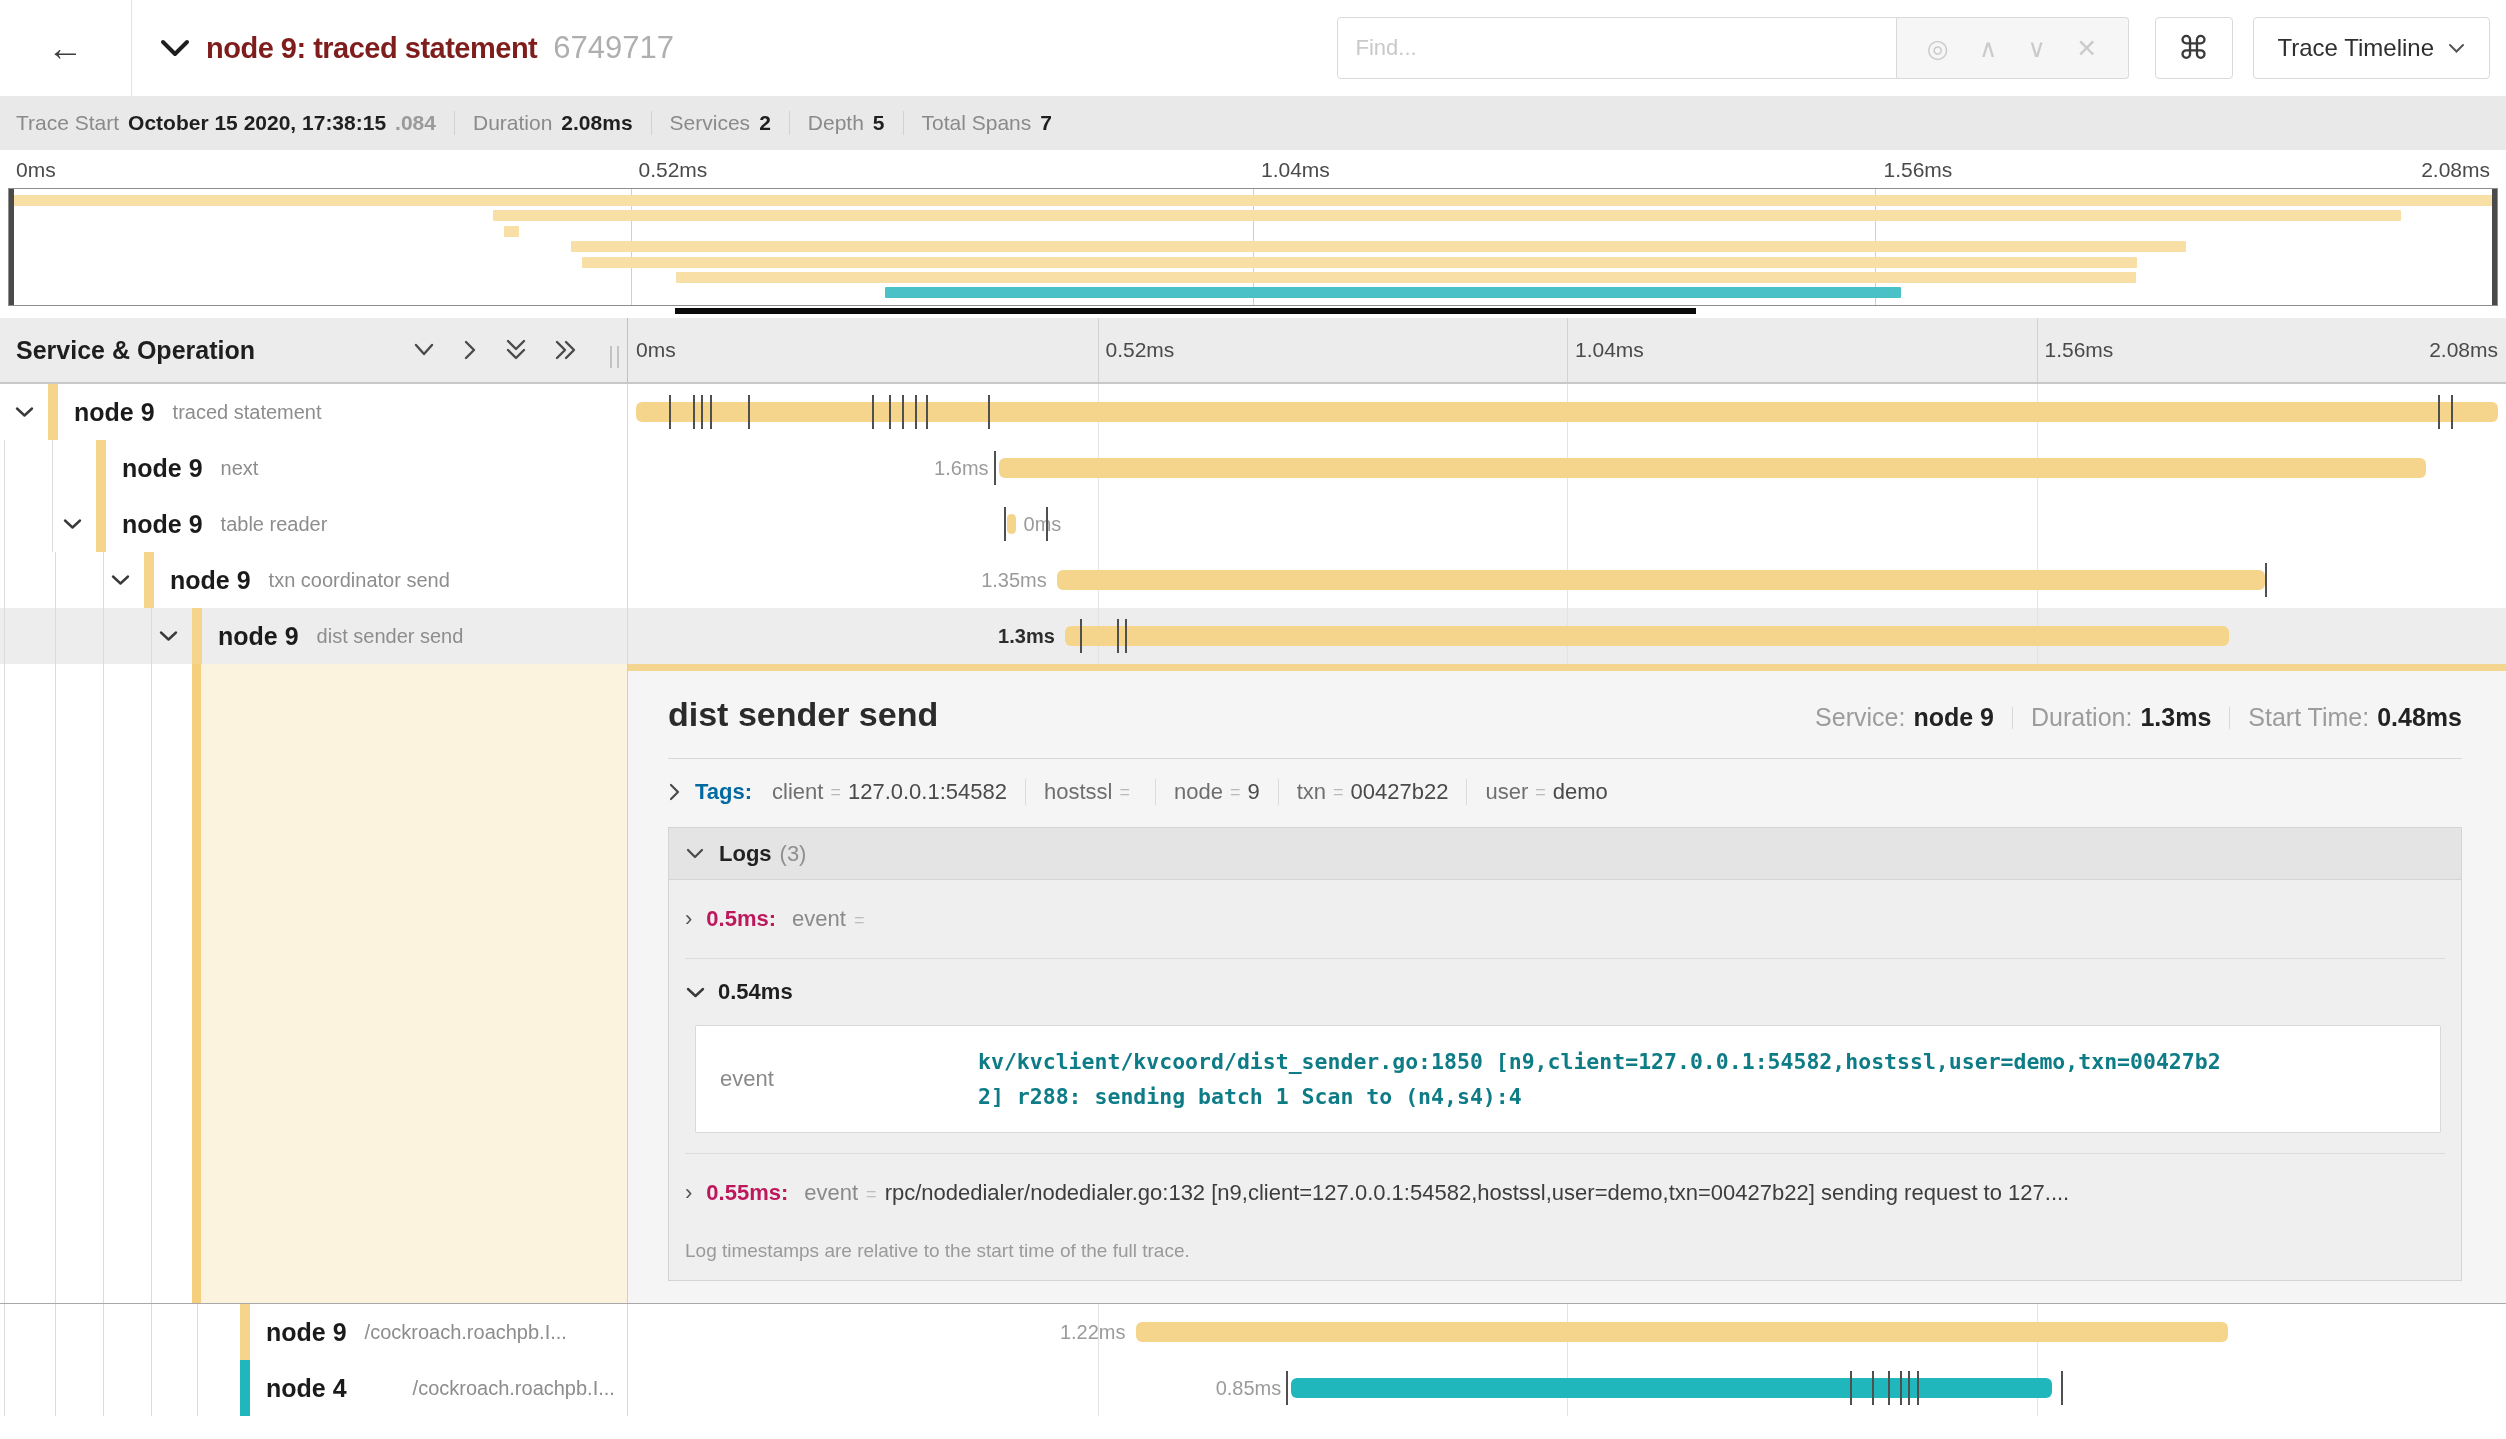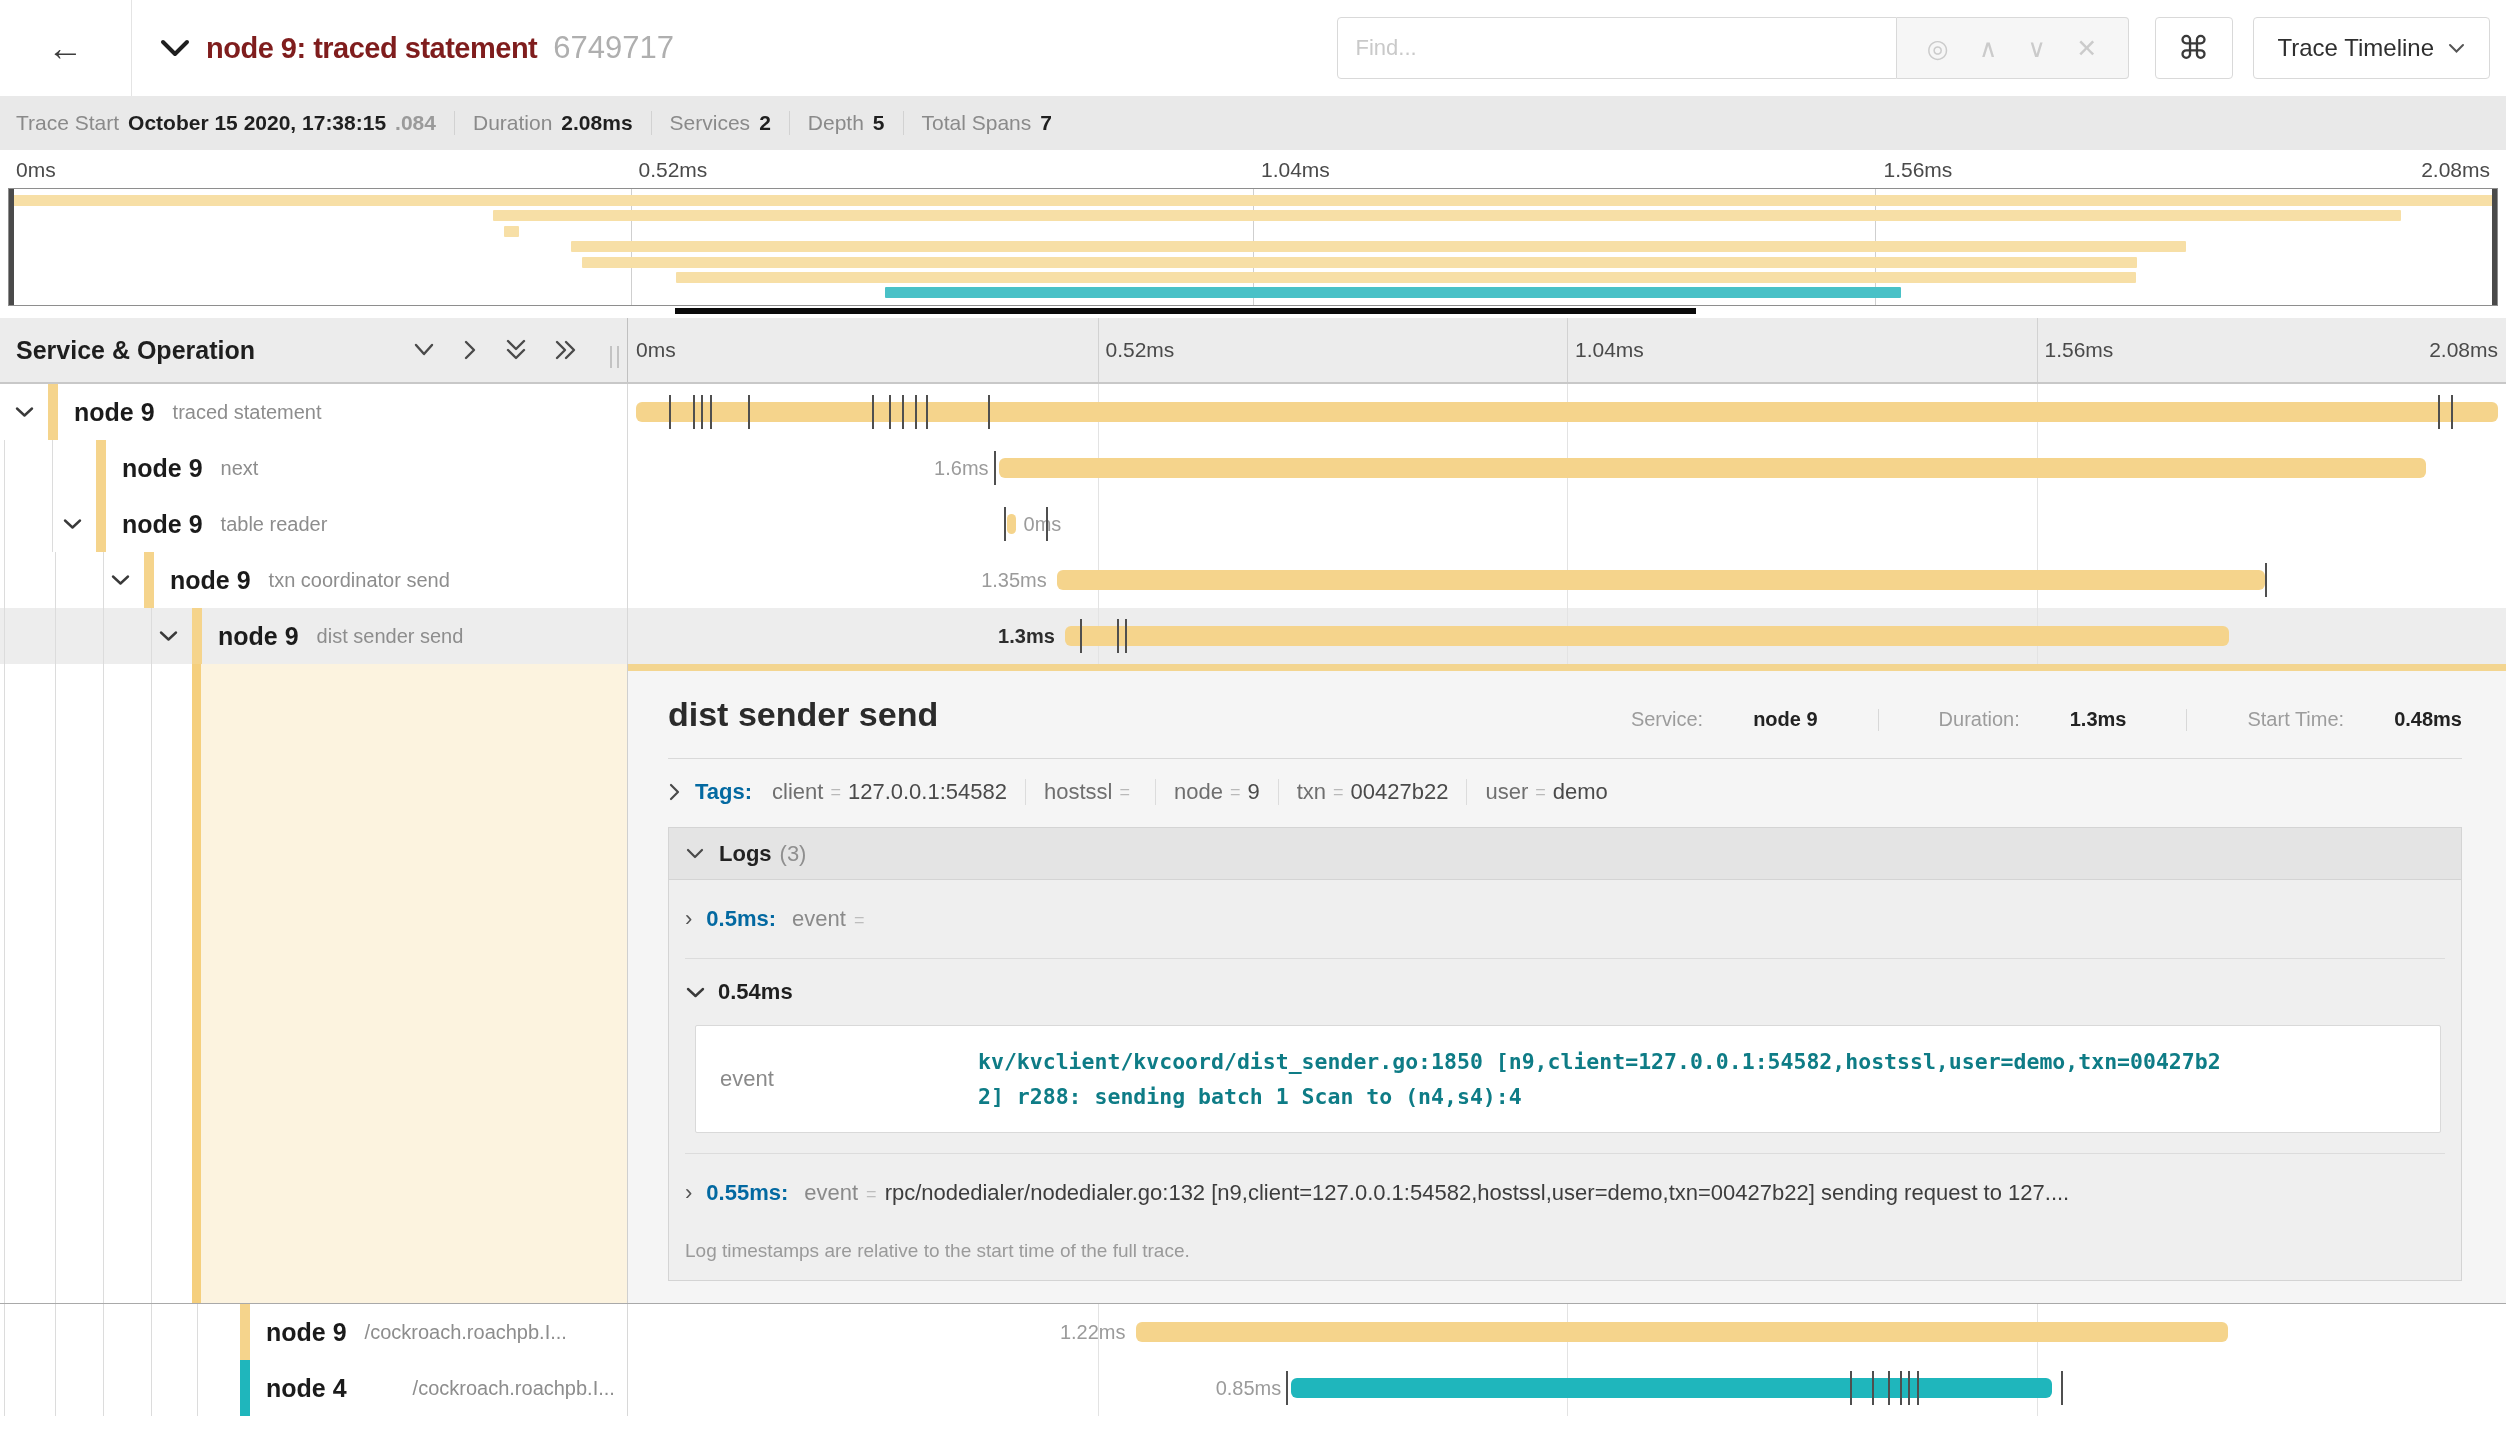--- a/index.html
+++ b/index.html
@@ -80,36 +80,36 @@
   
   .detail { display:flex; height:640px; border-bottom:1px solid #A9A9A9; }
   .d-name { width:628px; position:relative; background:#fff; border-right:1px solid #CFCFCF; flex-shrink:0; }
   .vband { position:absolute; top:0; bottom:0; left:192px; width:9px; background:#F5CF7D; }
   .cream { position:absolute; top:0; bottom:0; left:201px; right:0; background:#FCF3DF; }
   .d-main { flex:1; background:#F5F5F5; position:relative; overflow:hidden; }
   .d-strip { height:7px; background:#F3D590; width:100%; }
   .d-content { padding:24px 44px 0 40px; }
   .d-titlebar { display:flex; align-items:baseline; }
   .d-titlebar h2 { font-size:34px; font-weight:700; color:#2B2B2B; margin-right:auto; }
-  .d-meta { display:flex; align-items:center; font-size:20px;gap:42px; }
+  .d-meta { display:flex; align-items:center; font-size:25px; }
   .d-meta .ml { color:#9C9C9C; } .d-meta .mv { color:#222; font-weight:700; margin-left:8px; }
   .msep { width:1px; height:22px; background:#D8D8D8; margin:0 18px; align-self:center; }
   .dhr { border:none; border-top:1px solid #D9D9D9; margin:24px 0 20px 0; }
   .d-tags { display:flex; align-items:center; font-size:22px; white-space:nowrap; }
   .carr { color:#4a4a4a; margin-right:14px; display:flex; }
   .tagslabel { font-weight:700; color:#0369a1; margin-right:20px; }
   .tk { color:#6F6F6F; } .teq { color:#B9B9B9; font-size:18px; margin:0 7px; } .tv { color:#4A4A4A; }
   .tsep { width:1px; height:26px; background:#DCDCDC; margin:0 18px; }
   .d-logs { margin-top:22px; border:1px solid #D4D4D4; background:#EFEFEF; }
   .lh { height:52px; background:#E4E4E4; border-bottom:1px solid #D4D4D4; display:flex; align-items:center; padding-left:16px; cursor:pointer;}
   .lh b { font-size:22px; color:#222; margin-left:14px; }
   .lh .lcount { font-size:22px; color:#8f8f8f; margin-left:8px; }
   .lrow { padding:26px 18px 26px 16px; font-size:22px; display:flex; align-items:baseline; white-space:nowrap; overflow:hidden; cursor:pointer;}
   .lrow .arr { color:#555; margin-right:14px; }
-  .lt { font-weight:700; color:#0369a1; margin-right:16px; }
+  .lt { font-weight:700; color:#be185d; margin-right:16px; }
   .lk { color:#8A8A8A; } .leq { color:#BDBDBD; margin:0 8px; font-size:18px; }
   .lv { color:#3D3D3D; overflow:hidden; }
   .ldiv { border-top:1px solid #DCDCDC; margin:0 16px; }
   .lexp { padding:20px 16px 6px 16px; }
   .lexp .lehead { display:flex; align-items:center; cursor:pointer; }
   .lexp .lehead b { font-size:22px; color:#1f1f1f; margin-left:12px; }
   .ebox { margin:20px 4px 14px 10px; background:#fff; border:1px solid #D9D9D9; border-radius:2px;
           display:flex; padding:18px 24px; }
   .ek { font-size:22px; color:#8A8A8A; width:258px; flex-shrink:0; align-self:center; }
   .ev { font-family:"DejaVu Sans Mono", monospace; font-size:21.5px; color:#0E7C86; line-height:35px;

